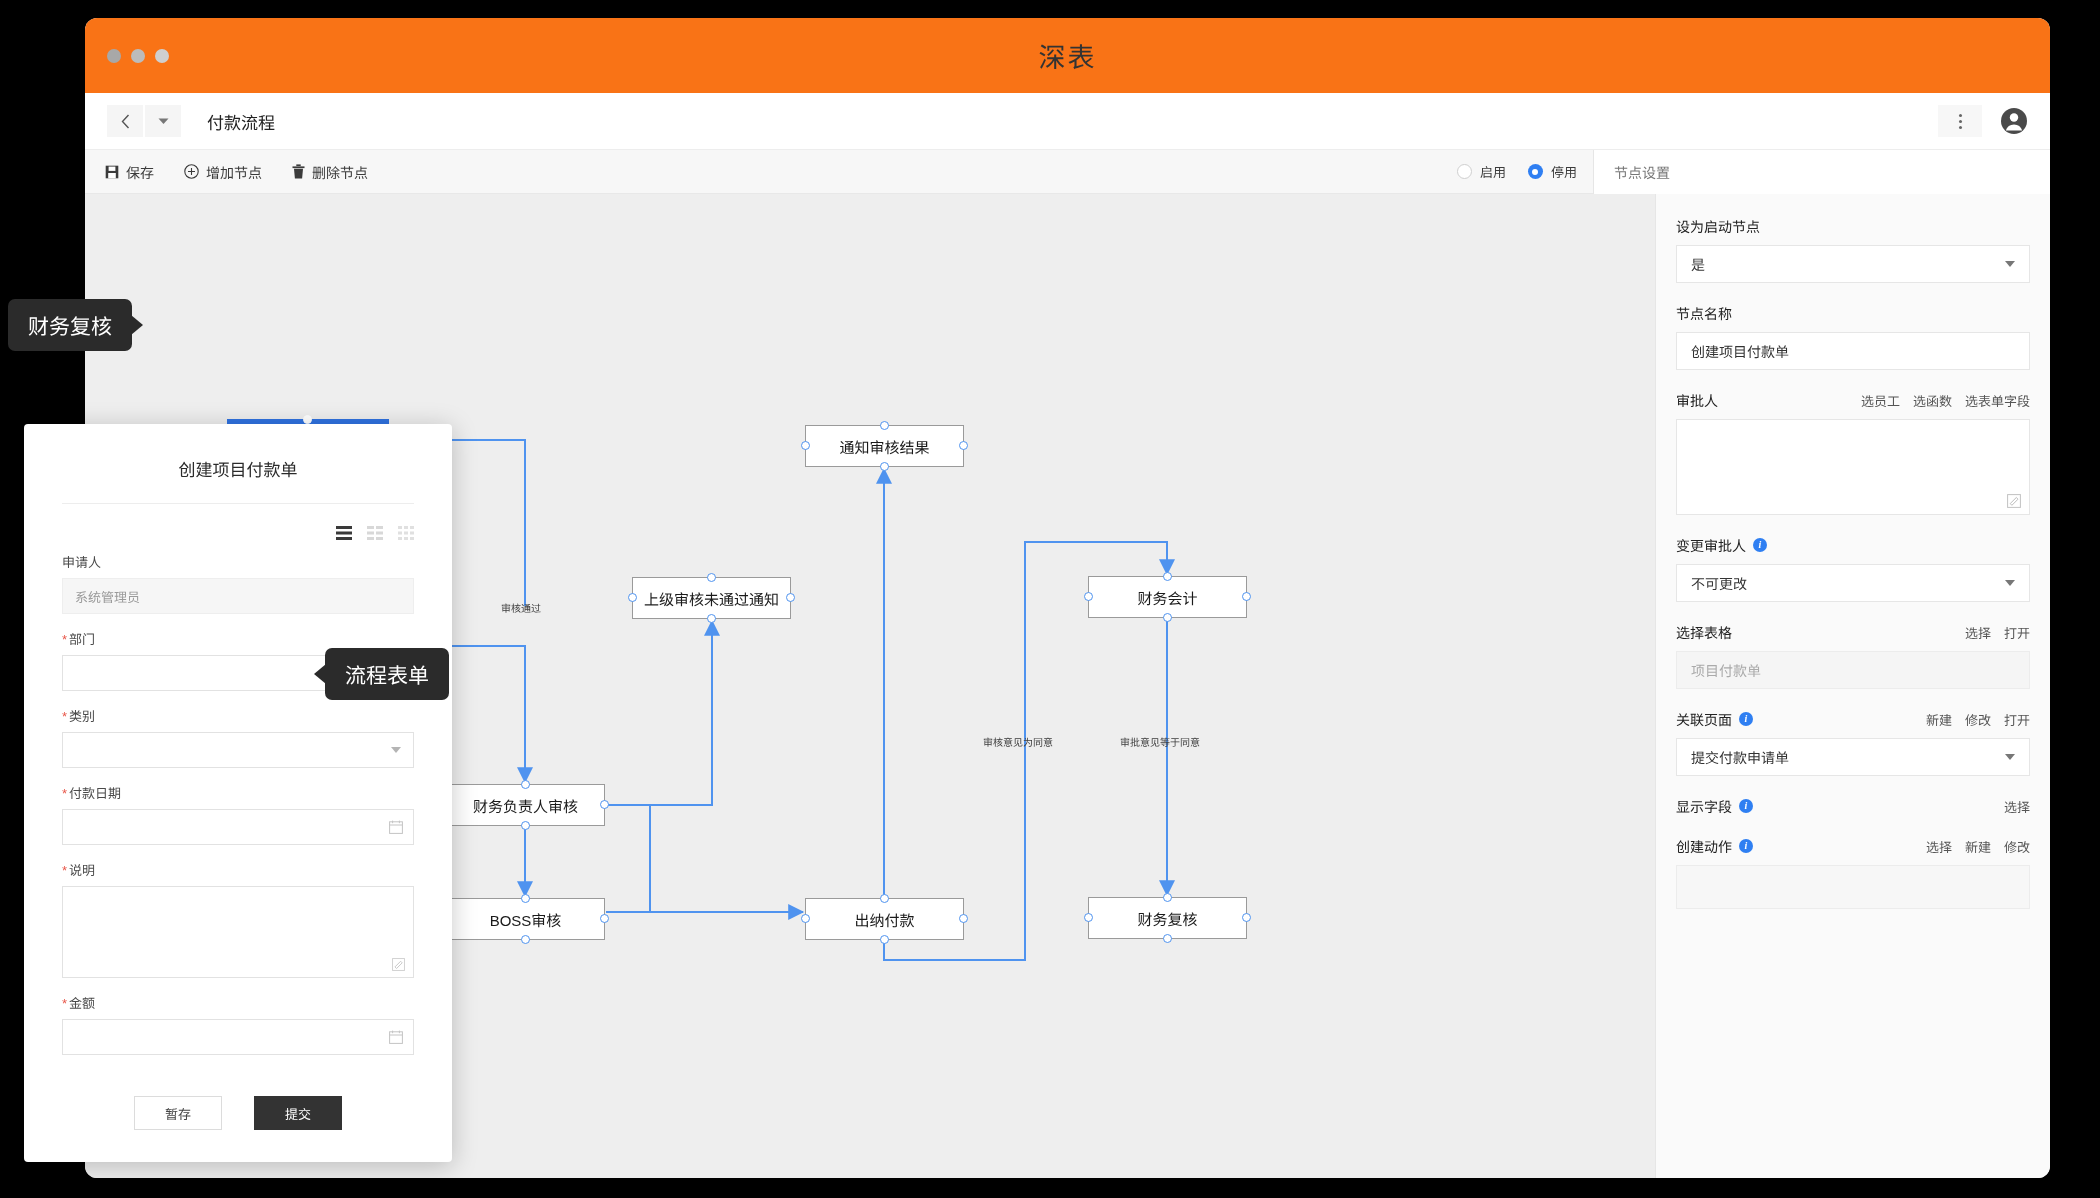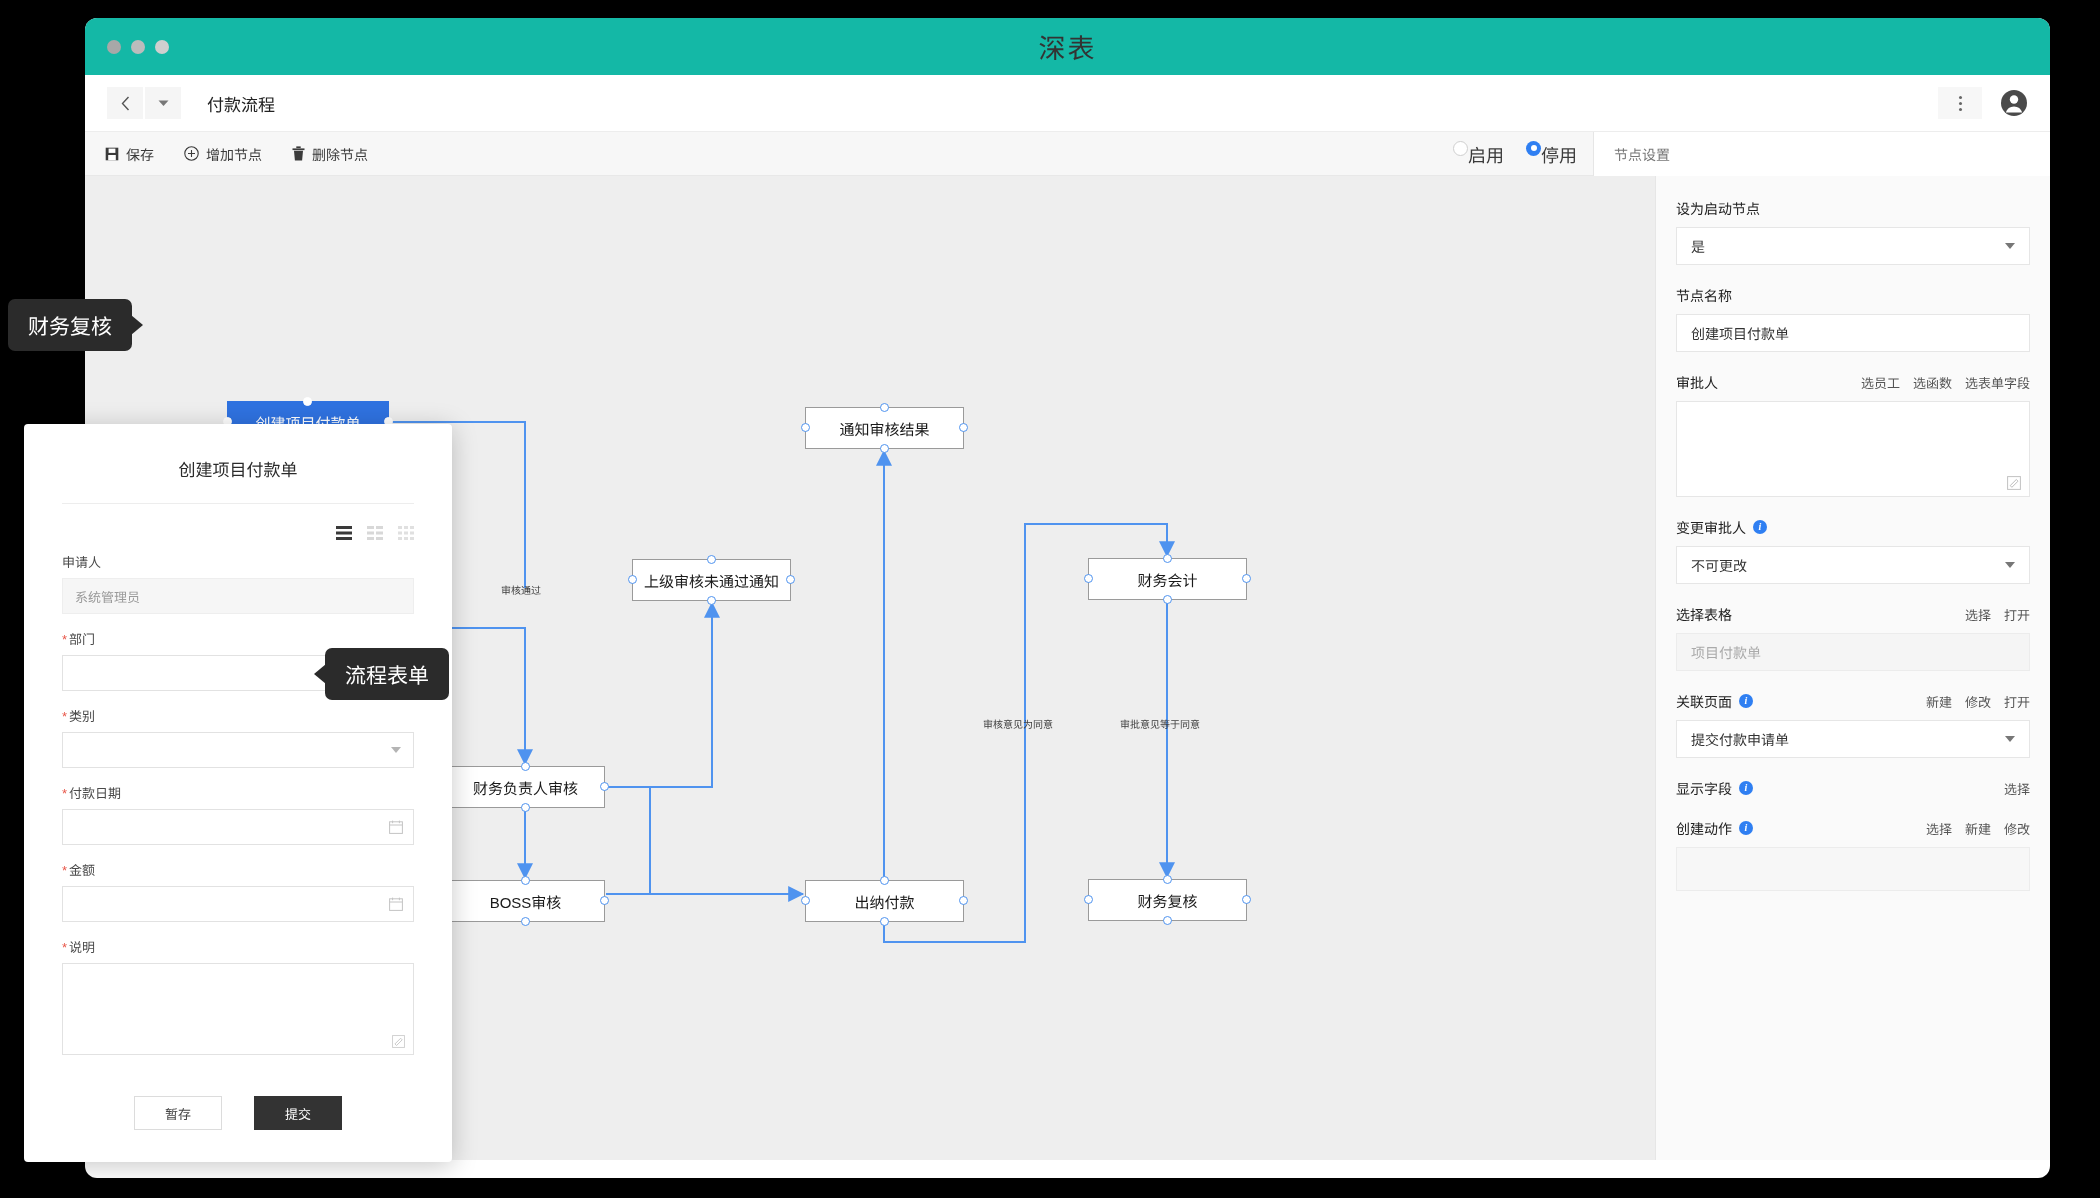--- a/index.html
+++ b/index.html
@@ -14,21 +14,21 @@
   
   .window {
     position: absolute;
     left: 85px; top: 18px;
     width: 1965px; height: 1160px;
     background: #fff;
     border-radius: 12px;
     overflow: hidden;
   }
   .titlebar {
-    height: 57px; background: #14b8a6;
+    height: 75px; background: #f97316;
     display: flex; align-items: center; position: relative;
   }
   .lights { position: absolute; left: 22px; display: flex; gap: 10px; }
   .light { width: 14px; height: 14px; border-radius: 50%; }
   .light.l1 { background: #a8a8a8; }
   .light.l2 { background: #bcbcbc; }
   .light.l3 { background: #cfcfcf; }
   .app-title {
     width: 100%; text-align: center;
     font-size: 27px; color: #333; letter-spacing: 2px;
@@ -61,21 +61,21 @@
   .toolbar {
     height: 44px; background: #f7f7f7;
     border-bottom: 1px solid #e8e8e8;
     display: flex; align-items: center; padding: 0 20px;
   }
   .tool { display: flex; align-items: center; gap: 7px; margin-right: 30px;
           font-size: 14px; color: #3b3b3b; }
   .tool svg { display: block; }
   .tb-spacer { flex: 1; }
   .radios { display: flex; align-items: center; gap: 22px; margin-right: 16px; }
-  .radio { display: flex; align-items: flex-start; font-size: 18px; color: #3b3b3b; }
+  .radio { display: flex; align-items: center; gap: 8px; font-size: 13px; color: #3b3b3b; }
   .rdot { width: 15px; height: 15px; border-radius: 50%; border: 1px solid #cfcfcf; background: #fff; }
   .rdot.on { border: none; background: #2f7ff2; position: relative; }
   .rdot.on::after { content:""; position: absolute; left: 4.5px; top: 4.5px;
     width: 6px; height: 6px; border-radius: 50%; background: #fff; }
 
   
   .body { display: flex; height: 984px; }
   .canvas { position: relative; flex: 1; background: #eeeeee; overflow: hidden; }
   .side {
     width: 395px; background: #fafafa;
@@ -529,40 +529,40 @@
       <div class="fc-input">
         <svg style="position:absolute;right:10px;" width="14" height="14" viewBox="0 0 14 14">
           <rect x="0.6" y="1.8" width="12.8" height="11.6" fill="none" stroke="#c4c4c4" stroke-width="1"></rect>
           <path d="M0.6 5h12.8" stroke="#c4c4c4" stroke-width="1"></path>
           <path d="M3.6 0.6v2.6M10.4 0.6v2.6" stroke="#c4c4c4" stroke-width="1"></path>
         </svg>
       </div>
     </div>
 
     <div class="fc-field">
+      <div class="fc-label"><span class="req">*</span><span>说明</span></div>
+      <div class="fc-textarea">
+        <svg class="corner-ic" width="13" height="13" viewBox="0 0 14 14">
+          <rect x="0.6" y="0.6" width="12.8" height="12.8" fill="none" stroke="#cfcfcf" stroke-width="1"></rect>
+          <path d="M3.2 9.6 L9.3 3.5 L11 5.2 L4.9 11.3 z" fill="none" stroke="#c6c6c6" stroke-width="1"></path>
+        </svg>
+      </div>
+    </div>
+
+    <div class="fc-field">
       <div class="fc-label"><span class="req">*</span><span>金额</span></div>
       <div class="fc-input">
         <svg style="position:absolute;right:10px;" width="14" height="14" viewBox="0 0 14 14">
           <rect x="0.6" y="1.8" width="12.8" height="11.6" fill="none" stroke="#c4c4c4" stroke-width="1"></rect>
           <path d="M0.6 5h12.8" stroke="#c4c4c4" stroke-width="1"></path>
           <path d="M3.6 0.6v2.6M10.4 0.6v2.6" stroke="#c4c4c4" stroke-width="1"></path>
         </svg>
       </div>
     </div>
 
-    <div class="fc-field">
-      <div class="fc-label"><span class="req">*</span><span>说明</span></div>
-      <div class="fc-textarea">
-        <svg class="corner-ic" width="13" height="13" viewBox="0 0 14 14">
-          <rect x="0.6" y="0.6" width="12.8" height="12.8" fill="none" stroke="#cfcfcf" stroke-width="1"></rect>
-          <path d="M3.2 9.6 L9.3 3.5 L11 5.2 L4.9 11.3 z" fill="none" stroke="#c6c6c6" stroke-width="1"></path>
-        </svg>
-      </div>
-    </div>
-
     <div class="fc-buttons">
       <div class="btn ghost">暂存</div>
       <div class="btn dark">提交</div>
     </div>
   </div>
 
   <div class="callout right" style="left:8px;top:299px;">财务复核</div>
   <div class="callout left" style="left:325px;top:648px;">流程表单</div>
 </div>
 

